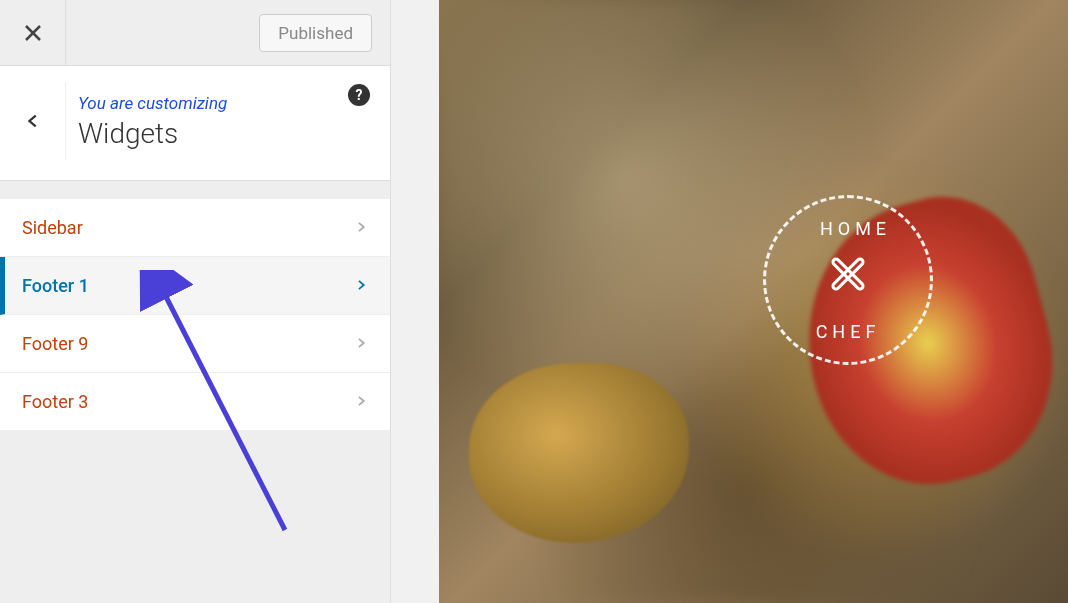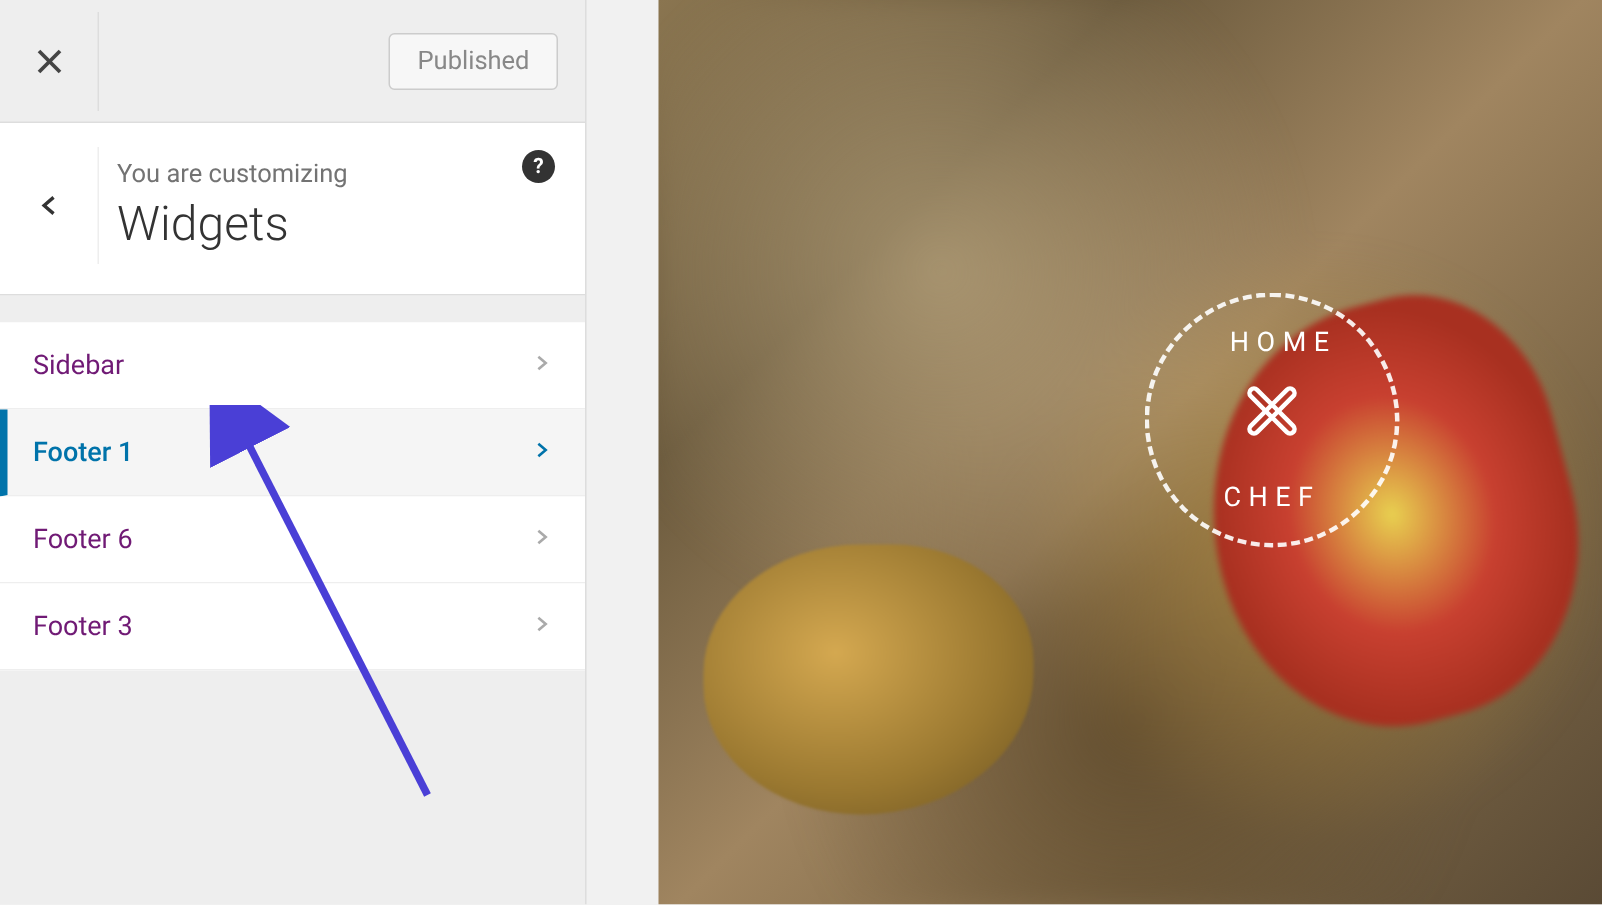--- a/index.html
+++ b/index.html
@@ -20,21 +20,21 @@
       height: 100%;
       background: #eeeeee;
       border-right: 1px solid #ddd;
       display: flex;
       flex-direction: column;
     }
     .top-bar {
       display: flex;
       align-items: center;
       justify-content: space-between;
-      height: 82px;
+      height: 66px;
       border-bottom: 1px solid #ddd;
       background: #eeeeee;
     }
     .close-btn {
       width: 66px;
       height: 66px;
       display: flex;
       align-items: center;
       justify-content: center;
       cursor: pointer;
@@ -79,25 +79,26 @@
       height: 18px;
       stroke: #333;
       stroke-width: 2.5;
       fill: none;
     }
     .section-labels {
       flex: 1;
     }
     .customizing-label {
       font-size: 17px;
-      color: #737373;
+      color: #1d4ed8;
       margin-bottom: 4px;
+      font-style: italic;
     }
     .section-title {
-      font-size: 32px;
+      font-size: 28px;
       font-weight: 300;
       color: #333;
     }
     .help-icon {
       position: absolute;
       right: 20px;
       top: 18px;
       width: 22px;
       height: 22px;
       background: #333;
@@ -118,21 +119,21 @@
       background: #fff;
     }
     .widget-item {
       display: flex;
       align-items: center;
       justify-content: space-between;
       padding: 18px 22px;
       border-bottom: 1px solid #eee;
       cursor: pointer;
       font-size: 18px;
-      color: #701a75;
+      color: #c2410c;
       background: #fff;
     }
     .widget-item.active {
       background: #f5f5f5;
       color: #0073aa;
       border-left: 5px solid #0073aa;
       padding-left: 17px;
       font-weight: 500;
       gap: 48px;
     }
@@ -290,21 +291,21 @@
             <polyline points="7 4 14 10 7 16"></polyline>
           </svg></span>
     </div>
     <div class="widget-item active">
       <span>Footer 1</span>
       <span class="chevron"><svg viewBox="0 0 20 20">
             <polyline points="7 4 14 10 7 16"></polyline>
           </svg></span>
     </div>
     <div class="widget-item">
-      <span>Footer 6</span>
+      <span>Footer 9</span>
       <span class="chevron"><svg viewBox="0 0 20 20">
             <polyline points="7 4 14 10 7 16"></polyline>
           </svg></span>
     </div>
     <div class="widget-item">
       <span>Footer 3</span>
       <span class="chevron"><svg viewBox="0 0 20 20">
             <polyline points="7 4 14 10 7 16"></polyline>
           </svg></span>
     </div>

